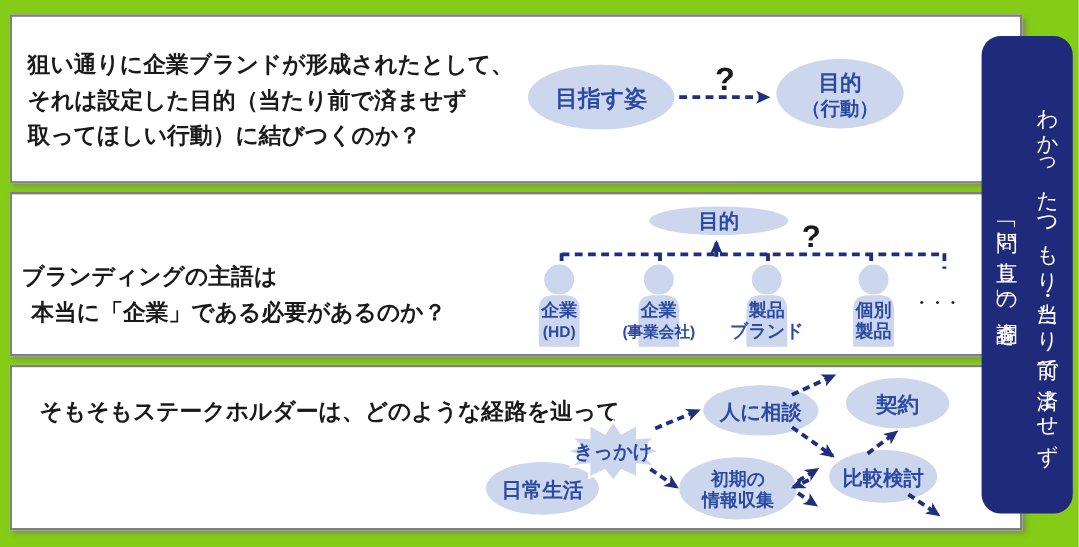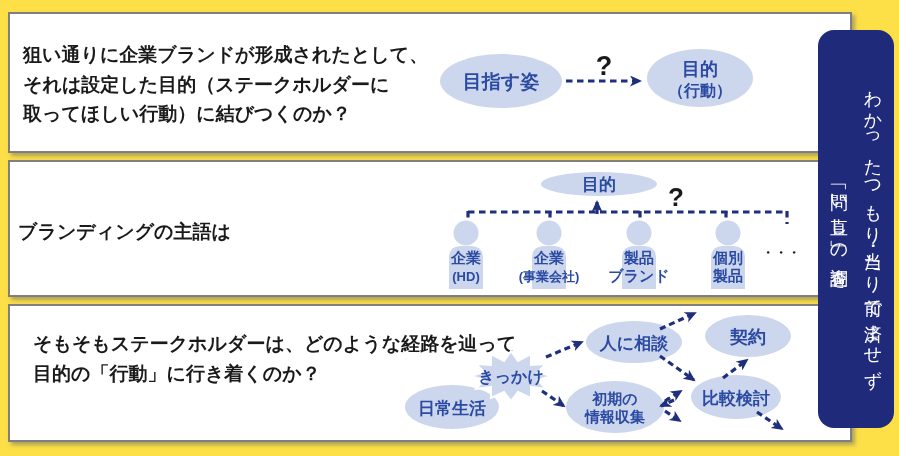--- a/index.html
+++ b/index.html
@@ -1,17 +1,17 @@
 <!DOCTYPE html>
 <html><head>
 <meta charset="utf-8">
 <style>
   html,body{margin:0;padding:0;background:#fff;}
   .canvas{
-    position:relative;width:899px;height:456px;background:#fde047;overflow:hidden;
+    position:relative;width:899px;height:456px;background:#84cc16;overflow:hidden;
     font-family:"Liberation Sans",sans-serif;
   }
   .panel{
     position:absolute;left:8px;width:844px;background:#fff;
     border:2px solid #7f7f7f;box-sizing:border-box;
     box-shadow:3px 3px 4px rgba(110,110,110,0.55);
   }
   .panel1{top:12px;height:141px;}
   .panel2{top:160px;height:137px;}
   .panel3{top:304px;height:138px;}
@@ -40,31 +40,31 @@
 <body>
 
 <div class="canvas">
 
   <div class="panel panel1"></div>
   <div class="panel panel2"></div>
   <div class="panel panel3"></div>
 
   <div class="ptext ptext1">
     <div>狙い通りに企業ブランドが形成されたとして、</div>
-    <div>それは設定した目的（ステークホルダーに</div>
+    <div>それは設定した目的（当たり前で済ませず</div>
     <div>取ってほしい行動）に結びつくのか？</div>
   </div>
 
   <div class="ptext ptext2">
     <div>ブランディングの主語は</div>
+    <div class="indent">本当に「企業」である必要があるのか？</div>
   </div>
 
   <div class="ptext ptext3">
     <div>そもそもステークホルダーは、どのような経路を辿って</div>
-    <div>目的の「行動」に行き着くのか？</div>
   </div>
 
   <svg class="dg" style="left:430px;top:35px;" width="370" height="105" viewBox="430 35 370 105">
     <defs>
       <marker id="ah1" markerUnits="userSpaceOnUse" markerWidth="14" markerHeight="12" refX="10" refY="5.5" orient="auto">
         <path d="M0,0 L12,5.5 L0,11 L3.2,5.5 Z" fill="#1e2f7d"></path>
       </marker>
     </defs>
     <ellipse cx="501" cy="81" rx="61" ry="27" fill="#ccd6ec"></ellipse>
     <ellipse cx="700" cy="78" rx="53" ry="29" fill="#ccd6ec"></ellipse>

